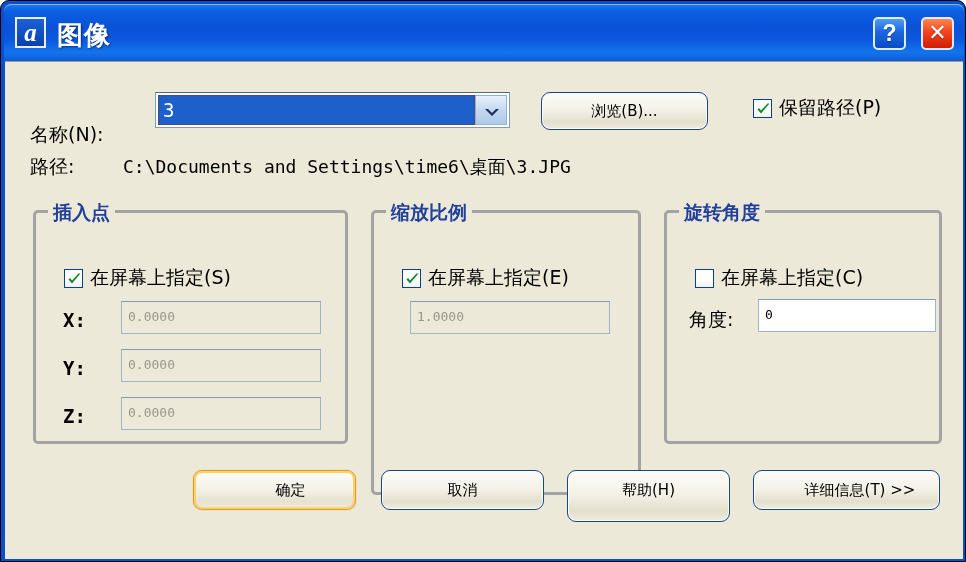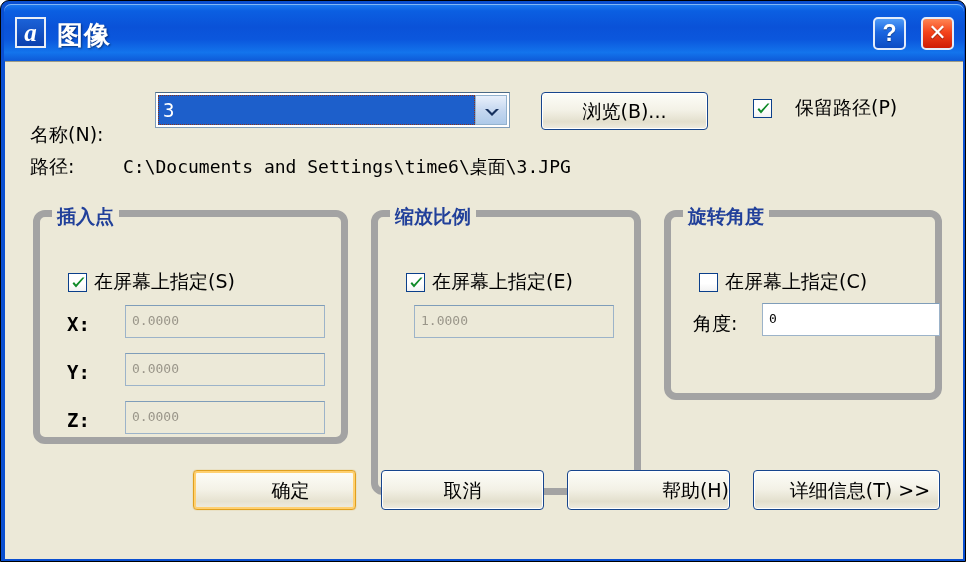--- a/index.html
+++ b/index.html
@@ -145,31 +145,31 @@
     cursor: pointer;
     position: relative;
   }
   #name-dropdown svg { position: absolute; left: 7px; top: 9px; }
 
   
   .btn {
     position: absolute;
     background: linear-gradient(180deg,#fdfdf8 0%,#f3f1e6 48%,#e3dfcd 80%,#efece0 100%);
     border: 1px solid #17458c;
-    border-radius: 4px;
-    color: #000000;
-    font-family: "DejaVu Sans", sans-serif;
-    font-size: 19px;
+    border-radius: 9px;
+    color: #000000;
+    font-family: "DejaVu Sans", sans-serif;
+    font-size: 15px;
     text-align: center;
     cursor: pointer;
     box-shadow: inset 0 0 0 1px #ffffff;
   }
   #btn-browse { left: 536px; top: 30px; width: 167px; height: 38px; line-height: 36px; }
 
-  #chk-keeppath-wrap { position: absolute; left: 748px; top: 33px; display: flex; align-items: center; cursor: pointer; gap: 16px; }
+  #chk-keeppath-wrap { position: absolute; left: 748px; top: 33px; display: flex; align-items: center; cursor: pointer; }
   .chkbox {
     width: 19px; height: 19px;
     background: linear-gradient(180deg,#ffffff 0%,#ffffff 55%,#f2f2f2 100%);
     border: 1px solid #0b3f8a;
     position: relative;
     flex: 0 0 19px;
   }
   .chkbox.checked svg { position: absolute; left: 2px; top: 2px; }
   .chk-label {
     margin-left: 7px;
@@ -186,39 +186,39 @@
     left: 118px; top: 93px;
     color: #000000;
     font-family: "DejaVu Sans Mono", monospace;
     font-size: 18px;
     white-space: nowrap;
   }
 
   
   .group {
     position: absolute;
-    border: 7px solid #a3a3a3;
-    border-radius: 12px;
+    border: 3px solid #a3a3a3;
+    border-radius: 5px;
     background: transparent;
   }
   .group-title {
     position: absolute;
     top: -13px; left: 12px;
     padding: 0 5px;
     background: #ece9d8;
     color: #21409a;
     font-family: "DejaVu Sans", sans-serif;
     font-size: 19px;
     font-weight: bold;
     white-space: nowrap;
   }
 
   #grp-insert { left: 28px; top: 148px; width: 315px; height: 234px; }
   #grp-scale  { left: 366px; top: 148px; width: 270px; height: 285px; }
-  #grp-rot    { left: 659px; top: 148px; width: 278px; height: 190px; }
+  #grp-rot    { left: 659px; top: 148px; width: 278px; height: 234px; }
 
   .grp-chk { position: absolute; left: 28px; top: 52px; display: flex; align-items: center; cursor: pointer; }
 
   .field {
     position: absolute;
     background: #ece9d8;
     border: 1px solid #9cb3c9;
     border-top-color: #7f9db9;
     color: #9a968a;
     font-family: "DejaVu Sans Mono", monospace;
@@ -257,21 +257,21 @@
 
   
   #btn-ok {
     left: 188px; top: 408px; width: 163px; height: 40px; line-height: 38px;
     border: 1px solid #e0a01e;
     box-shadow: inset 0 0 0 2px #ffd070, 0 0 1px #d89a20;
     background: linear-gradient(180deg,#fdfdf8 0%,#f4f2e7 48%,#e6e2d0 80%,#f0ede1 100%);
     padding-left: 32px;
   }
   #btn-cancel  { left: 376px; top: 408px; width: 163px; height: 40px; line-height: 38px; }
-  #btn-help    { left: 562px; top: 408px; width: 163px; height: 40px; line-height: 38px; text-align: right; }
+  #btn-help    { left: 562px; top: 408px; width: 163px; height: 52px; line-height: 38px; }
   #btn-details { left: 748px; top: 408px; width: 187px; height: 40px; line-height: 38px; padding-left: 27px; }
 </style>
 </head>
 <body>
 
 <div id="window">
 
   <div id="titlebar">
     <div id="app-icon">a</div>
     <div id="title-text">图像</div>

